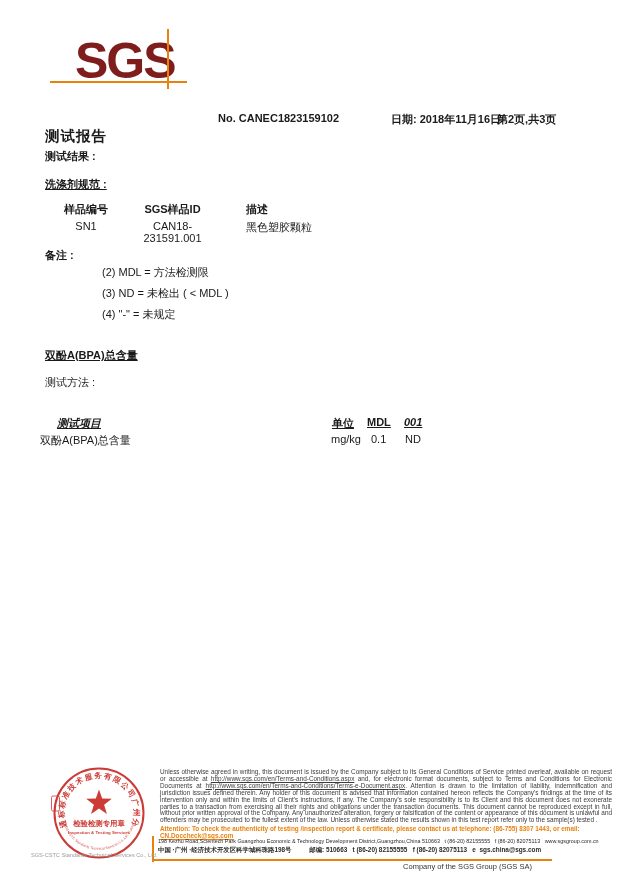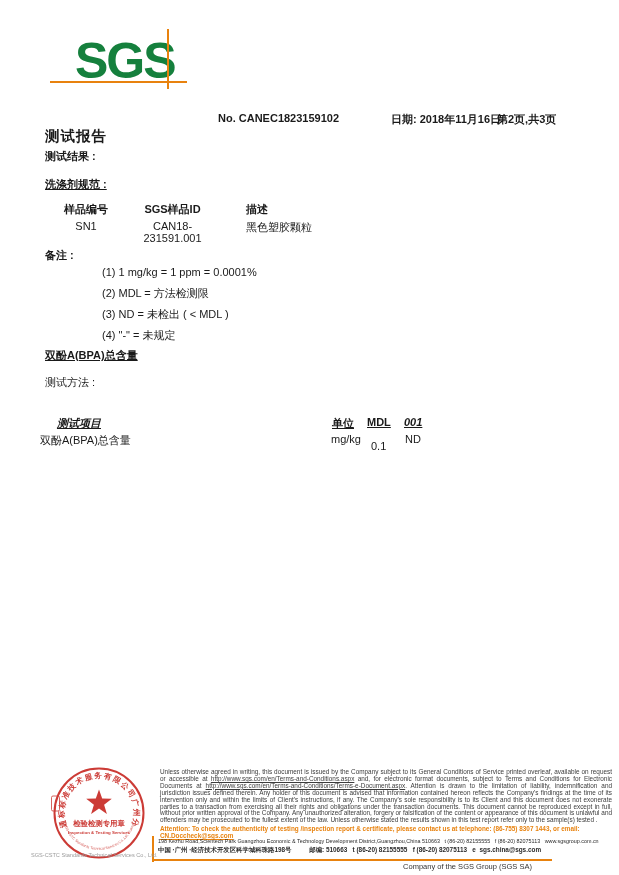--- a/index.html
+++ b/index.html
@@ -1,21 +1,21 @@
 <!DOCTYPE html>
 <html><head>
 <meta charset="utf-8">
 <style>
   html,body{margin:0;padding:0;background:#fff;}
   .page{position:relative;width:619px;height:875px;background:#ffffff;overflow:hidden;
         font-family:"Liberation Sans",sans-serif;color:#1a1a1a;}
   .abs{position:absolute;}
 
   
-  .logo-text{font-weight:bold;font-size:50px;letter-spacing:-2px;color:#15803d;line-height:1;}
+  .logo-text{font-weight:bold;font-size:50px;letter-spacing:-2px;color:#7f1d1d;line-height:1;}
   .rule-orange{background:#e8820e;}
 
   
   .doc-title{font-size:14.5px;font-weight:bold;letter-spacing:1px;margin-top:19px;}
   .hdr-small{font-size:11px;font-weight:bold;}
 
   
   .b11{font-size:11px;}
   .bold{font-weight:bold;}
   .ul{text-decoration:underline;}
@@ -64,38 +64,37 @@
     <div class="abs b11 bold ctr" style="left:45px;top:202px;width:82px;text-align:center;">样品编号</div>
     <div class="abs b11 bold ctr" style="left:125px;top:202px;width:95px;">SGS样品ID</div>
     <div class="abs b11 bold" style="left:246px;top:202px;">描述</div>
     <div class="abs b11 ctr" style="left:45px;top:220px;width:82px;">SN1</div>
     <div class="abs b11 ctr" style="left:125px;top:220px;width:95px;">CAN18-231591.001</div>
     <div class="abs b11" style="left:246px;top:220px;">黑色塑胶颗粒</div>
   </div>
 
   <div class="abs b11 bold" style="left:45px;top:248px;">备注 :</div>
   <div class="abs notes-list" style="left:102px;top:262px;">
-    <div>(1) 1 mg/kg = 1 ppm = 0.0001%</div>
     <div>(2) MDL = 方法检测限</div>
     <div>(3) ND = 未检出 ( &lt; MDL )</div>
     <div>(4) "-" = 未规定</div>
   </div>
 
   <div class="abs b11 bold ul" style="left:45px;top:348px;">双酚A(BPA)总含量</div>
 
   <div class="abs b11" style="left:45px;top:375px;">测试方法 :</div>
 
   <div>
     <div class="abs rt-h" style="left:57px;top:416px;font-style:italic;">测试项目</div>
     <div class="abs rt-h" style="left:332px;top:416px;">单位</div>
     <div class="abs rt-h" style="left:367px;top:416px;">MDL</div>
     <div class="abs rt-h rt-h-i" style="left:404px;top:416px;">001</div>
     <div class="abs rt-v" style="left:40px;top:433px;">双酚A(BPA)总含量</div>
     <div class="abs rt-v" style="left:331px;top:433px;">mg/kg</div>
-    <div class="abs rt-v" style="left:371px;top:433px;margin-top:7px;">0.1</div>
+    <div class="abs rt-v" style="left:371px;top:433px;">0.1</div>
     <div class="abs rt-v" style="left:405px;top:433px;">ND</div>
   </div>
 
   <svg class="abs" style="left:48px;top:765px;" width="102" height="100" viewBox="0 0 102 100">
     <defs>
       <path id="arcTop" d="M 19.3 62.8 A 35 35 0 1 1 82.7 62.8" fill="none"></path>
       <path id="arcBot" d="M 15.3 57.6 A 37 37 0 0 0 86.7 57.6" fill="none"></path>
     </defs>
     <circle cx="51" cy="48" r="44.5" fill="none" stroke="#cc3b36" stroke-width="2"></circle>
     <rect x="3.5" y="31" width="8" height="15" rx="1.5" fill="none" stroke="#cc3b36" stroke-width="0.8"></rect>

